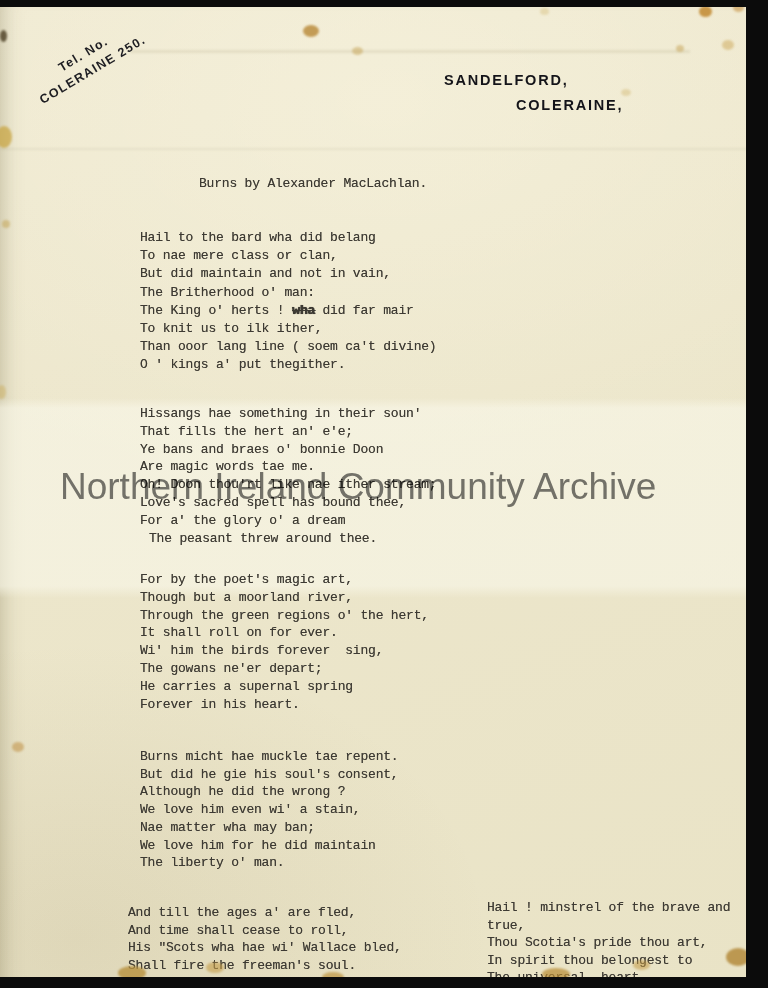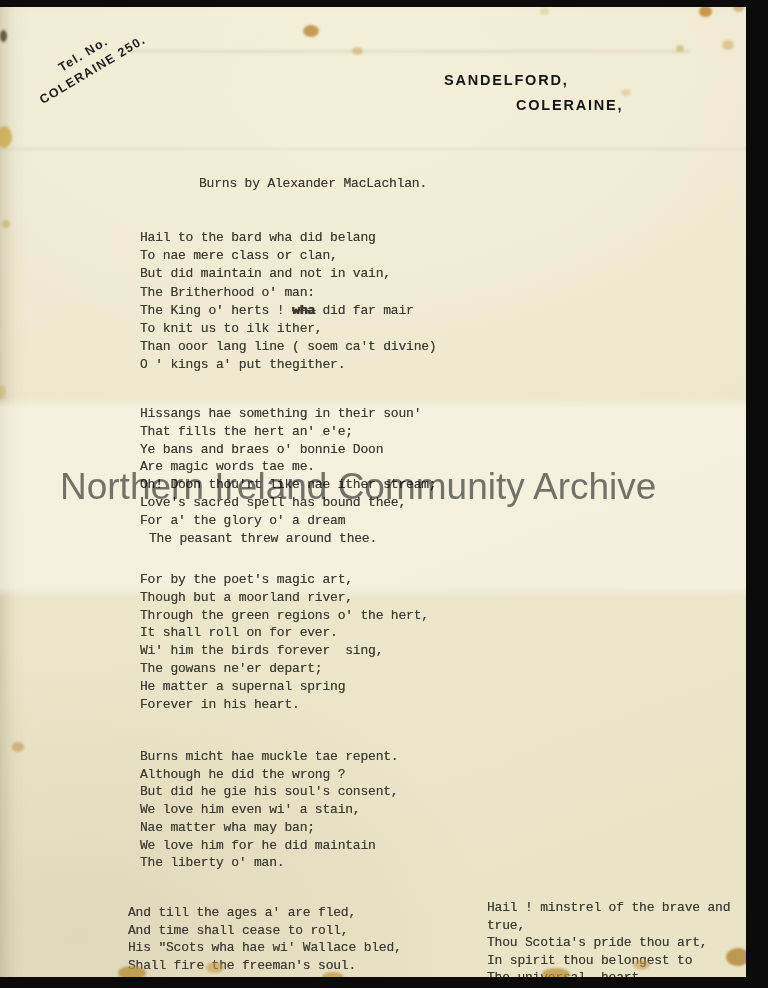--- a/index.html
+++ b/index.html
@@ -118,28 +118,28 @@
     <div class="line ind">The peasant threw around thee.</div>
   </div>
 
   <div class="typed s3">
     <div class="line">For by the poet's magic art,</div>
     <div class="line">Though but a moorland river,</div>
     <div class="line">Through the green regions o' the hert,</div>
     <div class="line">It shall roll on for ever.</div>
     <div class="line">Wi' him the birds forever  sing,</div>
     <div class="line">The gowans ne'er depart;</div>
-    <div class="line">He matter a supernal spring</div>
+    <div class="line">He carries a supernal spring</div>
     <div class="line">Forever in his heart.</div>
   </div>
 
   <div class="typed s4">
     <div class="line">Burns micht hae muckle tae repent.</div>
+    <div class="line">But did he gie his soul's consent,</div>
     <div class="line">Although he did the wrong ?</div>
-    <div class="line">But did he gie his soul's consent,</div>
     <div class="line">We love him even wi' a stain,</div>
     <div class="line">Nae matter wha may ban;</div>
     <div class="line">We love him for he did maintain</div>
     <div class="line">The liberty o' man.</div>
   </div>
 
   <div class="typed s5">
     <div class="line">And till the ages a' are fled,</div>
     <div class="line">And time shall cease to roll,</div>
     <div class="line">His "Scots wha hae wi' Wallace bled,</div>

